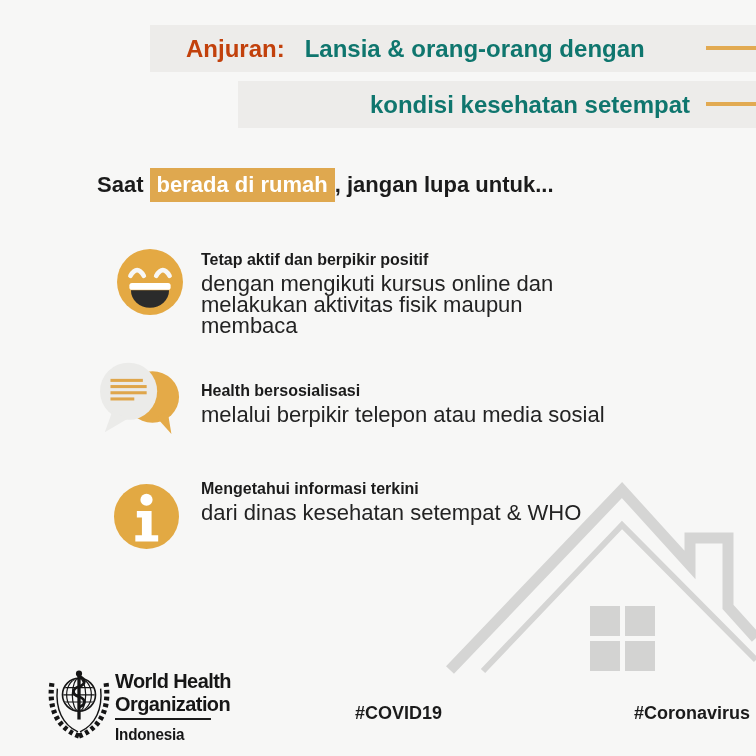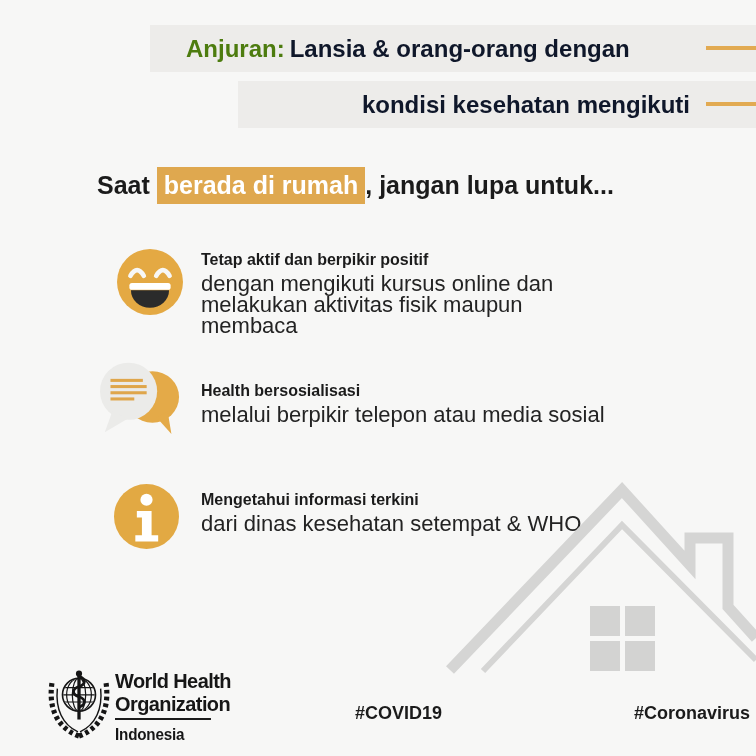--- a/index.html
+++ b/index.html
@@ -16,32 +16,32 @@
   
   .bar{
     position:absolute;right:0;height:47px;
     background:#edecea;
     display:flex;align-items:center;
     font-size:24px;font-weight:bold;
     white-space:nowrap;
   }
   .bar1{left:150px;top:25px;padding-left:36px;}
   .bar2{left:238px;top:81px;justify-content:flex-end;padding-right:66px;}
-  .hprefix{color:#4d7c0f;margin-right:5px;}
-  .hgold{color:#0f172a;}
+  .hprefix{color:#c2410c;margin-right:20px;}
+  .hgold{color:#0f766e;}
   .dash{
     position:absolute;right:0;width:50px;height:4px;
     background:#e2aa52;
   }
   .dash1{top:46px;}
   .dash2{top:102px;}
   
   .intro{
     position:absolute;left:97px;top:170px;
-    font-size:25px;font-weight:bold;color:#1b1b1b;
+    font-size:22px;font-weight:bold;color:#1b1b1b;
     line-height:30px;white-space:nowrap;
   }
   .intro .hl{
     background:#dfa84f;color:#ffffff;
     padding:4px 7px 5px 7px;
   }
   
   .item-text{
     position:absolute;left:201px;width:412px;
     color:#232323;
@@ -52,21 +52,21 @@
   }
   .item-body{
     font-size:22px;line-height:21px;
   }
   .item-icon{position:absolute;display:block;}
   .icon-smiley{left:117px;top:249px;width:66px;height:66px;}
   .icon-bubbles{left:97px;top:356px;width:86px;height:80px;}
   .icon-info{left:114px;top:484px;width:65px;height:65px;}
   .text1{top:248px;}
   .text2{top:379px;}
-  .text3{top:488px;}
+  .text3{top:477px;}
   
   .house{position:absolute;left:446px;top:478px;width:310px;height:212px;}
   
   .who-emblem{position:absolute;left:46px;top:663px;width:66px;height:78px;}
   .who-text{
     position:absolute;left:115px;top:669px;color:#161616;
     transform:scaleX(0.95);transform-origin:left top;
   }
   .who-org{
     font-size:21px;font-weight:bold;line-height:23px;
@@ -86,21 +86,21 @@
 
 <div class="canvas">
 
   <div class="bar bar1">
     <span class="hprefix">Anjuran:</span>
     <span class="hgold">Lansia &amp; orang-orang dengan</span>
   </div>
   <div class="dash dash1"></div>
 
   <div class="bar bar2">
-    <span class="hgold">kondisi kesehatan mengikuti</span>
+    <span class="hgold">kondisi kesehatan setempat</span>
   </div>
   <div class="dash dash2"></div>
 
   <div class="intro"><span>Saat </span><span class="hl">berada di rumah</span><span>, jangan lupa untuk...</span></div>
 
   <span class="item-icon icon-smiley">
     <svg viewBox="0 0 64 64" width="66" height="66">
       <circle cx="32" cy="32" r="32" fill="#e4a943"></circle>
       <path d="M13 26 q6.5 -11 13 0" stroke="#f7f7f6" stroke-width="4.5" fill="none" stroke-linecap="round"></path>
       <path d="M38 26 q6.5 -11 13 0" stroke="#f7f7f6" stroke-width="4.5" fill="none" stroke-linecap="round"></path>

